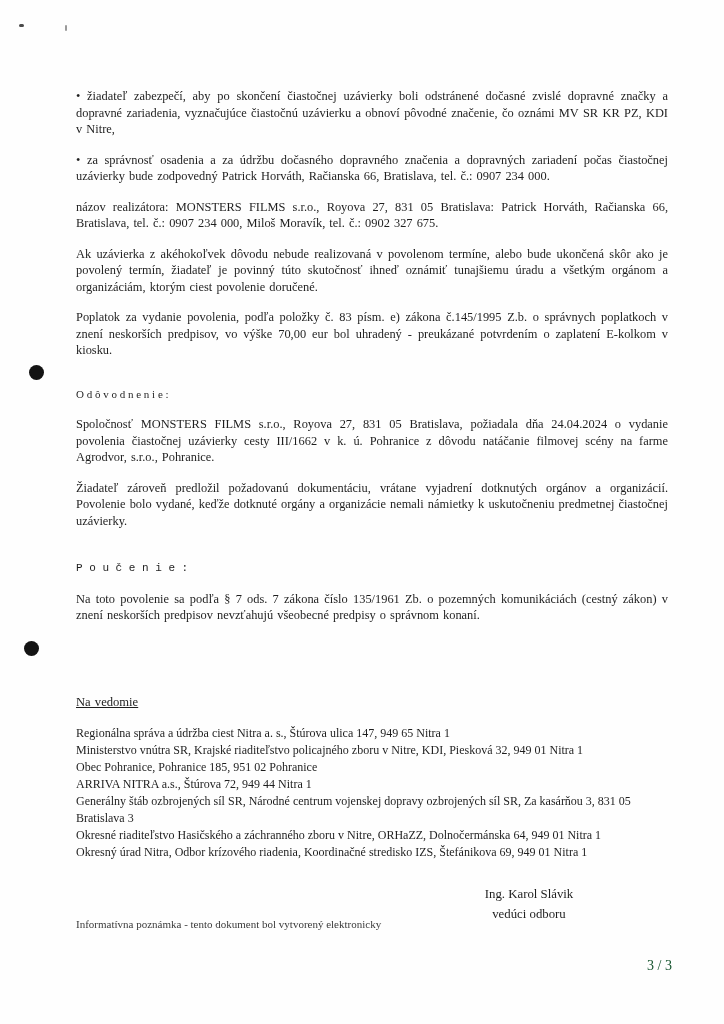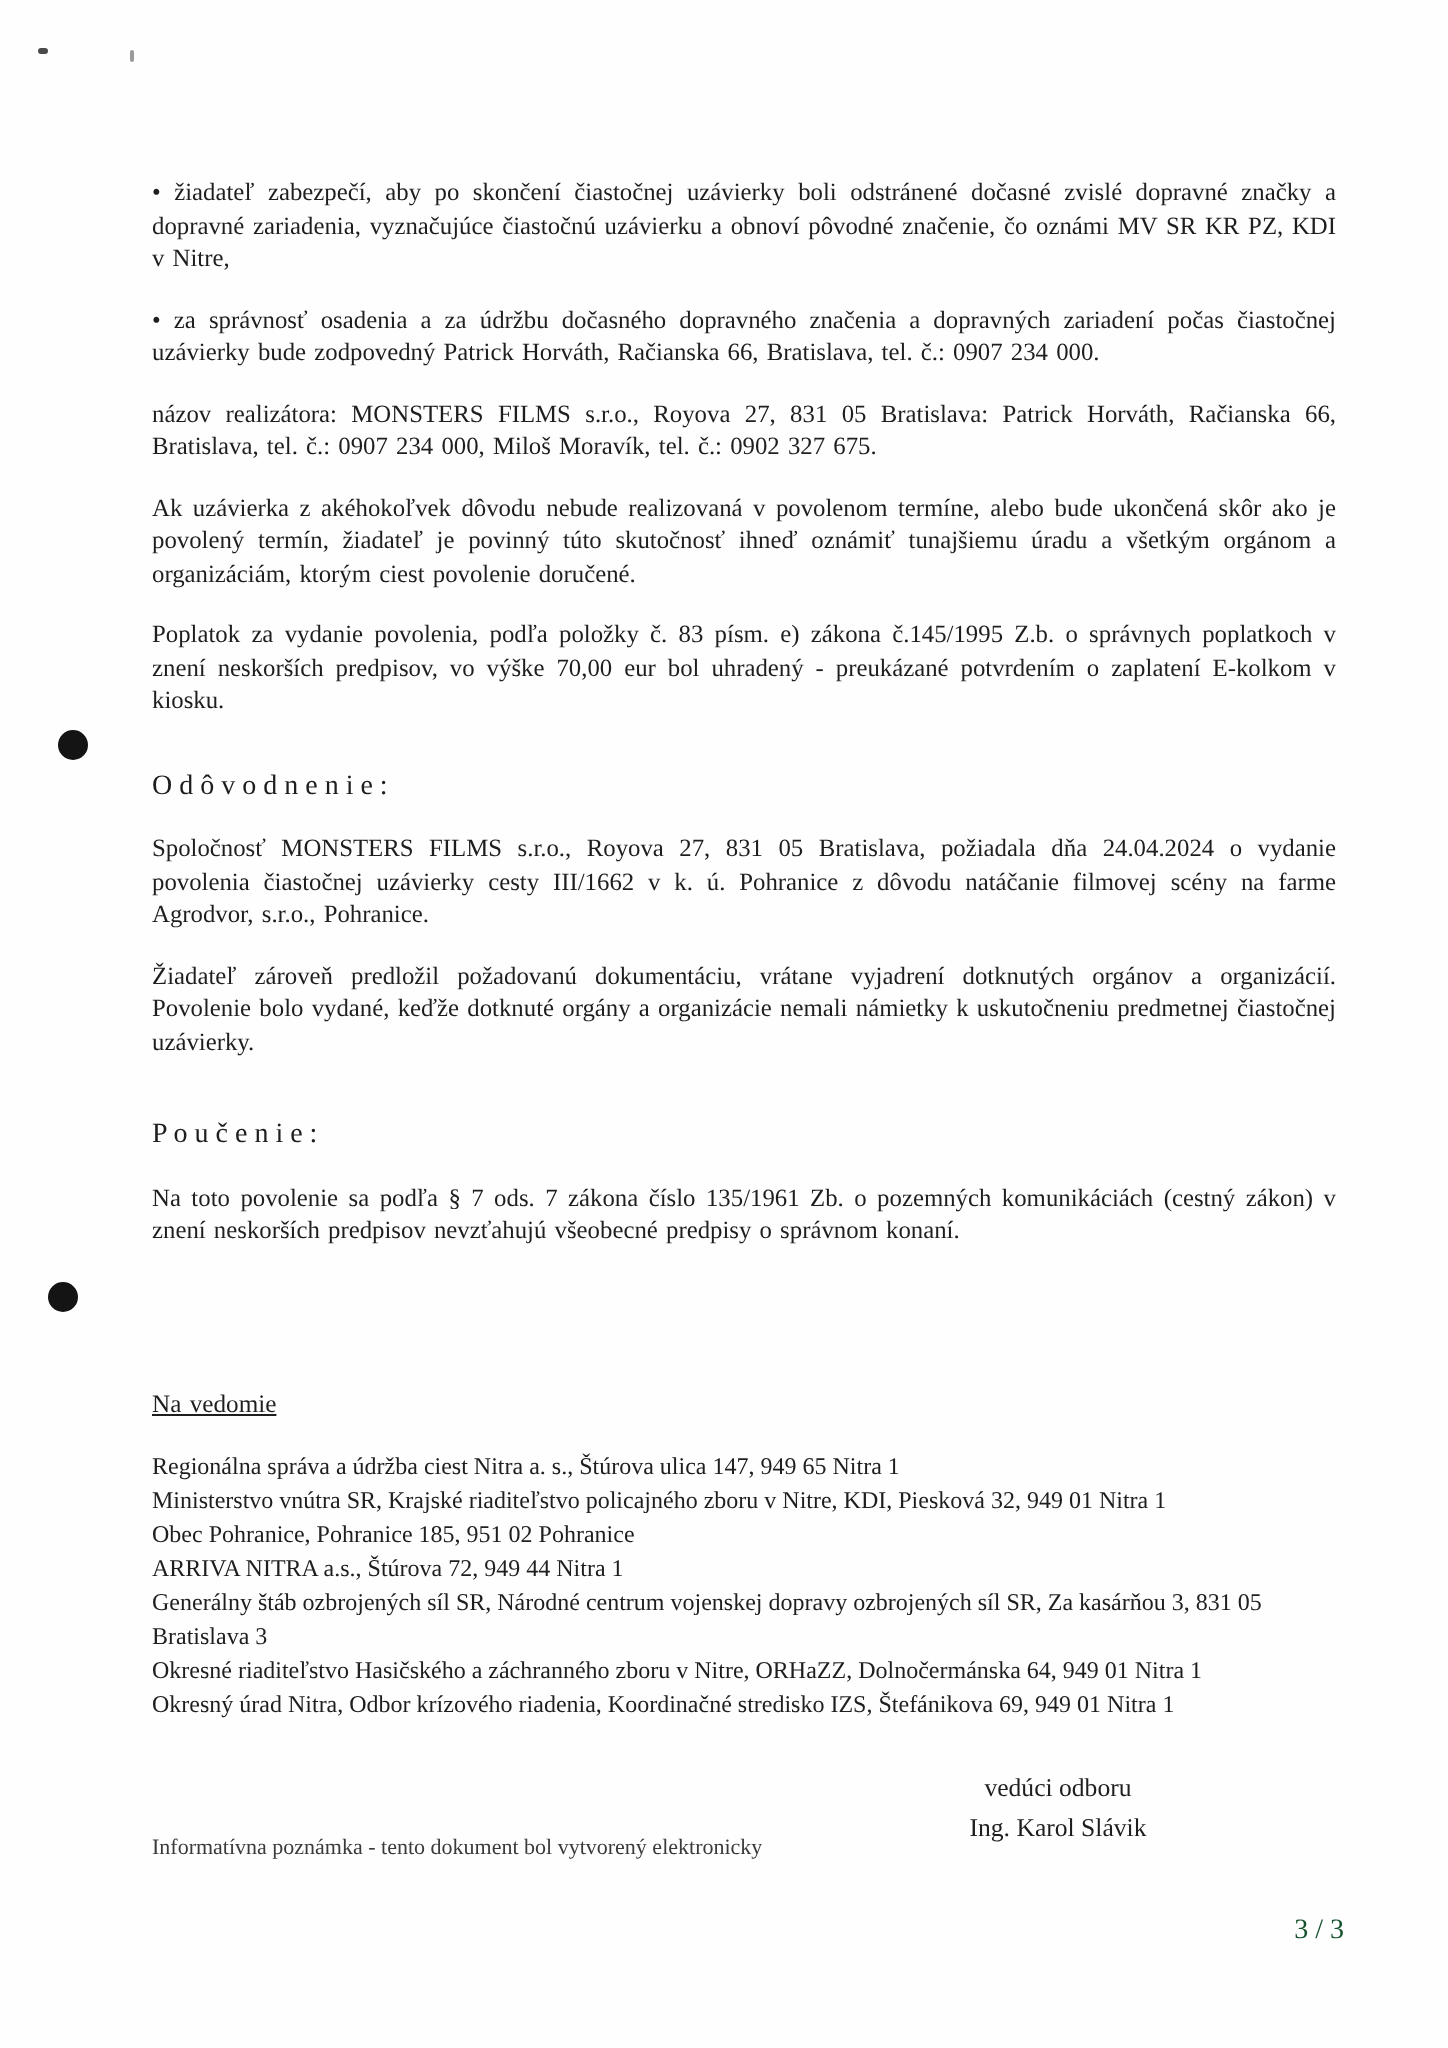--- a/index.html
+++ b/index.html
@@ -24,26 +24,27 @@
     top: 88px;
   }
   .para {
     font-size: 12.4px;
     line-height: 16.5px;
     text-align: justify;
     margin: 0 0 14px 0;
     word-spacing: 1px;
   }
   .heading {
-    font-size: 14px;
+    font-size: 11px;
     line-height: 16.5px;
     margin: 27px 0 14px 0;
   }
   .heading2 {
     margin-top: 31px;
+    font-family: Liberation Mono, monospace;
   }
   .na-vedomie-heading {
     font-size: 12.6px;
     line-height: 17px;
     margin-top: 70px;
     text-decoration: underline;
   }
   .cc-item {
     font-size: 12px;
     line-height: 17px;
@@ -116,21 +117,21 @@
     <p class="para na-vedomie-heading">Na vedomie</p>
     <div class="cc-item">Regionálna správa a údržba ciest Nitra a. s., Štúrova ulica 147, 949 65 Nitra 1</div>
     <div class="cc-item">Ministerstvo vnútra SR, Krajské riaditeľstvo policajného zboru v Nitre, KDI, Piesková 32, 949 01 Nitra 1</div>
     <div class="cc-item">Obec Pohranice, Pohranice 185, 951 02 Pohranice</div>
     <div class="cc-item">ARRIVA NITRA a.s., Štúrova 72, 949 44 Nitra 1</div>
     <div class="cc-item">Generálny štáb ozbrojených síl SR, Národné centrum vojenskej dopravy ozbrojených síl SR, Za kasárňou 3, 831 05 Bratislava 3</div>
     <div class="cc-item">Okresné riaditeľstvo Hasičského a záchranného zboru v Nitre, ORHaZZ, Dolnočermánska 64, 949 01 Nitra 1</div>
     <div class="cc-item">Okresný úrad Nitra, Odbor krízového riadenia, Koordinačné stredisko IZS, Štefánikova 69, 949 01 Nitra 1</div>
 
     <div class="signature">
+      <div>Ing. Karol Slávik</div>
       <div>vedúci odboru</div>
-      <div>Ing. Karol Slávik</div>
     </div>
   </div>
 
   <div class="footer-note">Informatívna poznámka - tento dokument bol vytvorený elektronicky</div>
   <div class="page-number">3 / 3</div>
 
 </div>
 
 </body></html>

